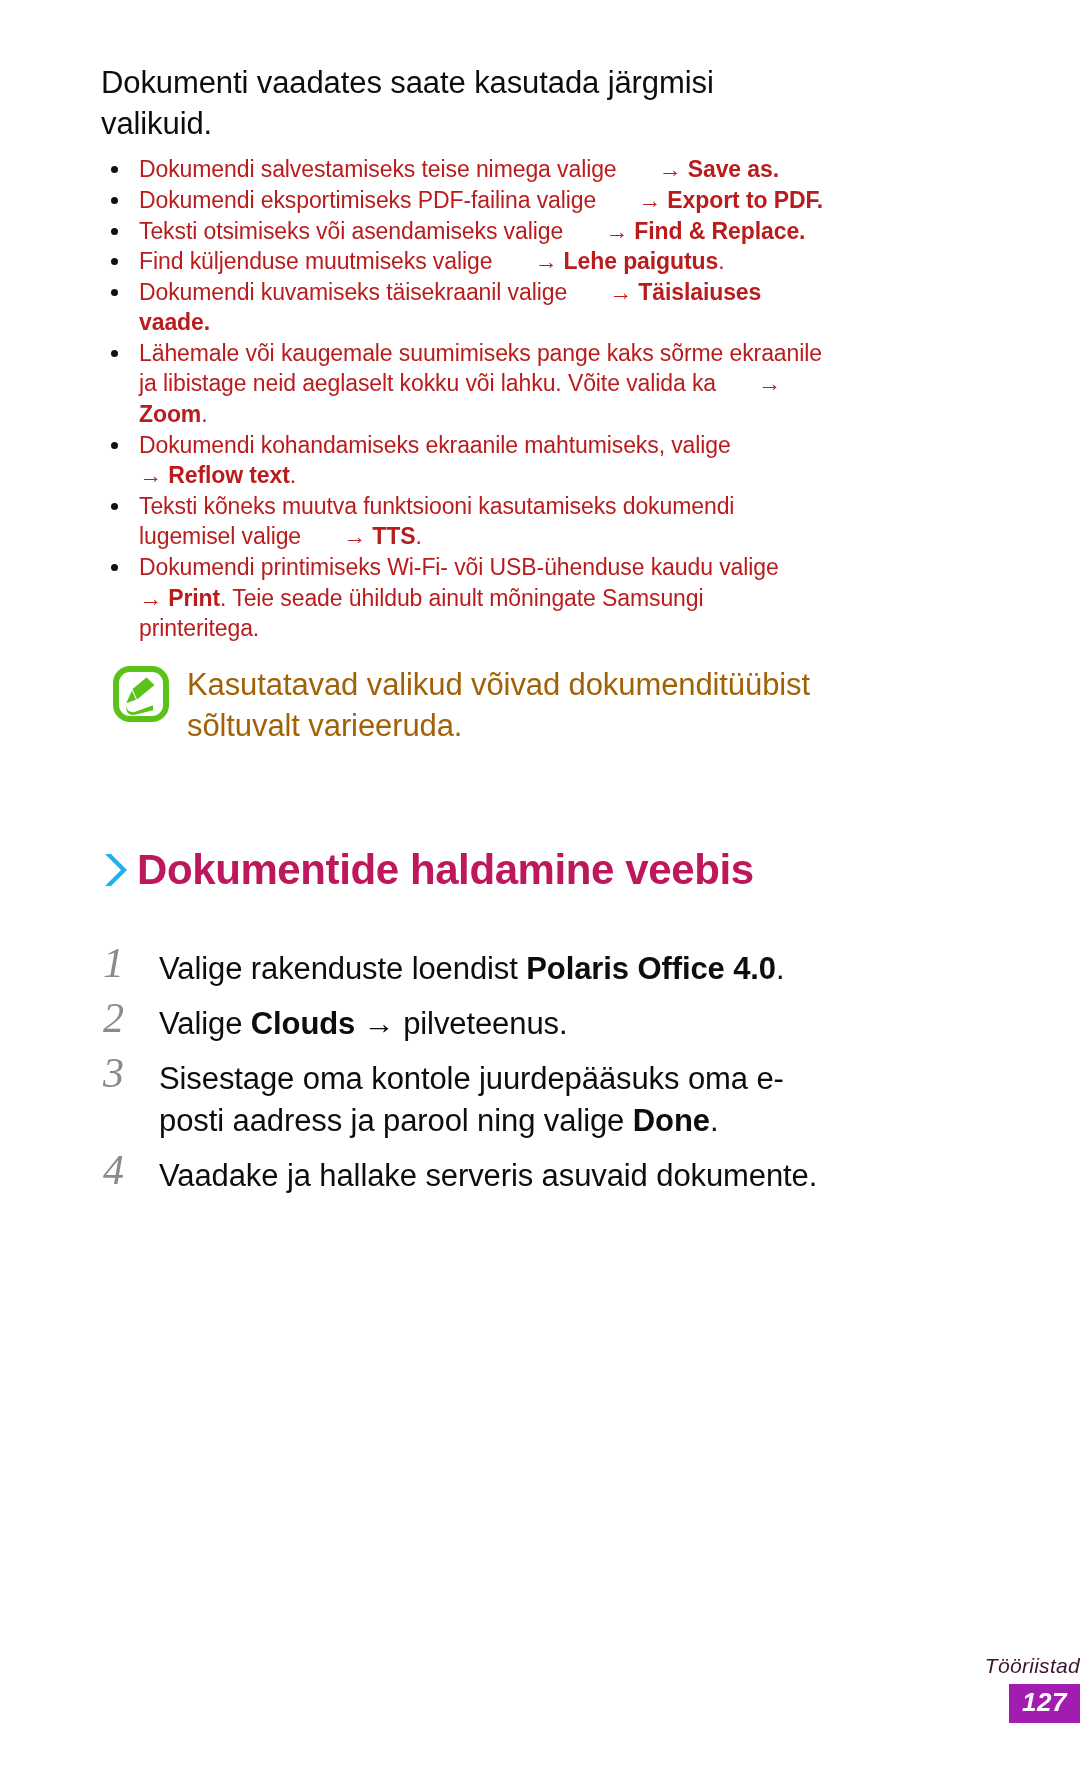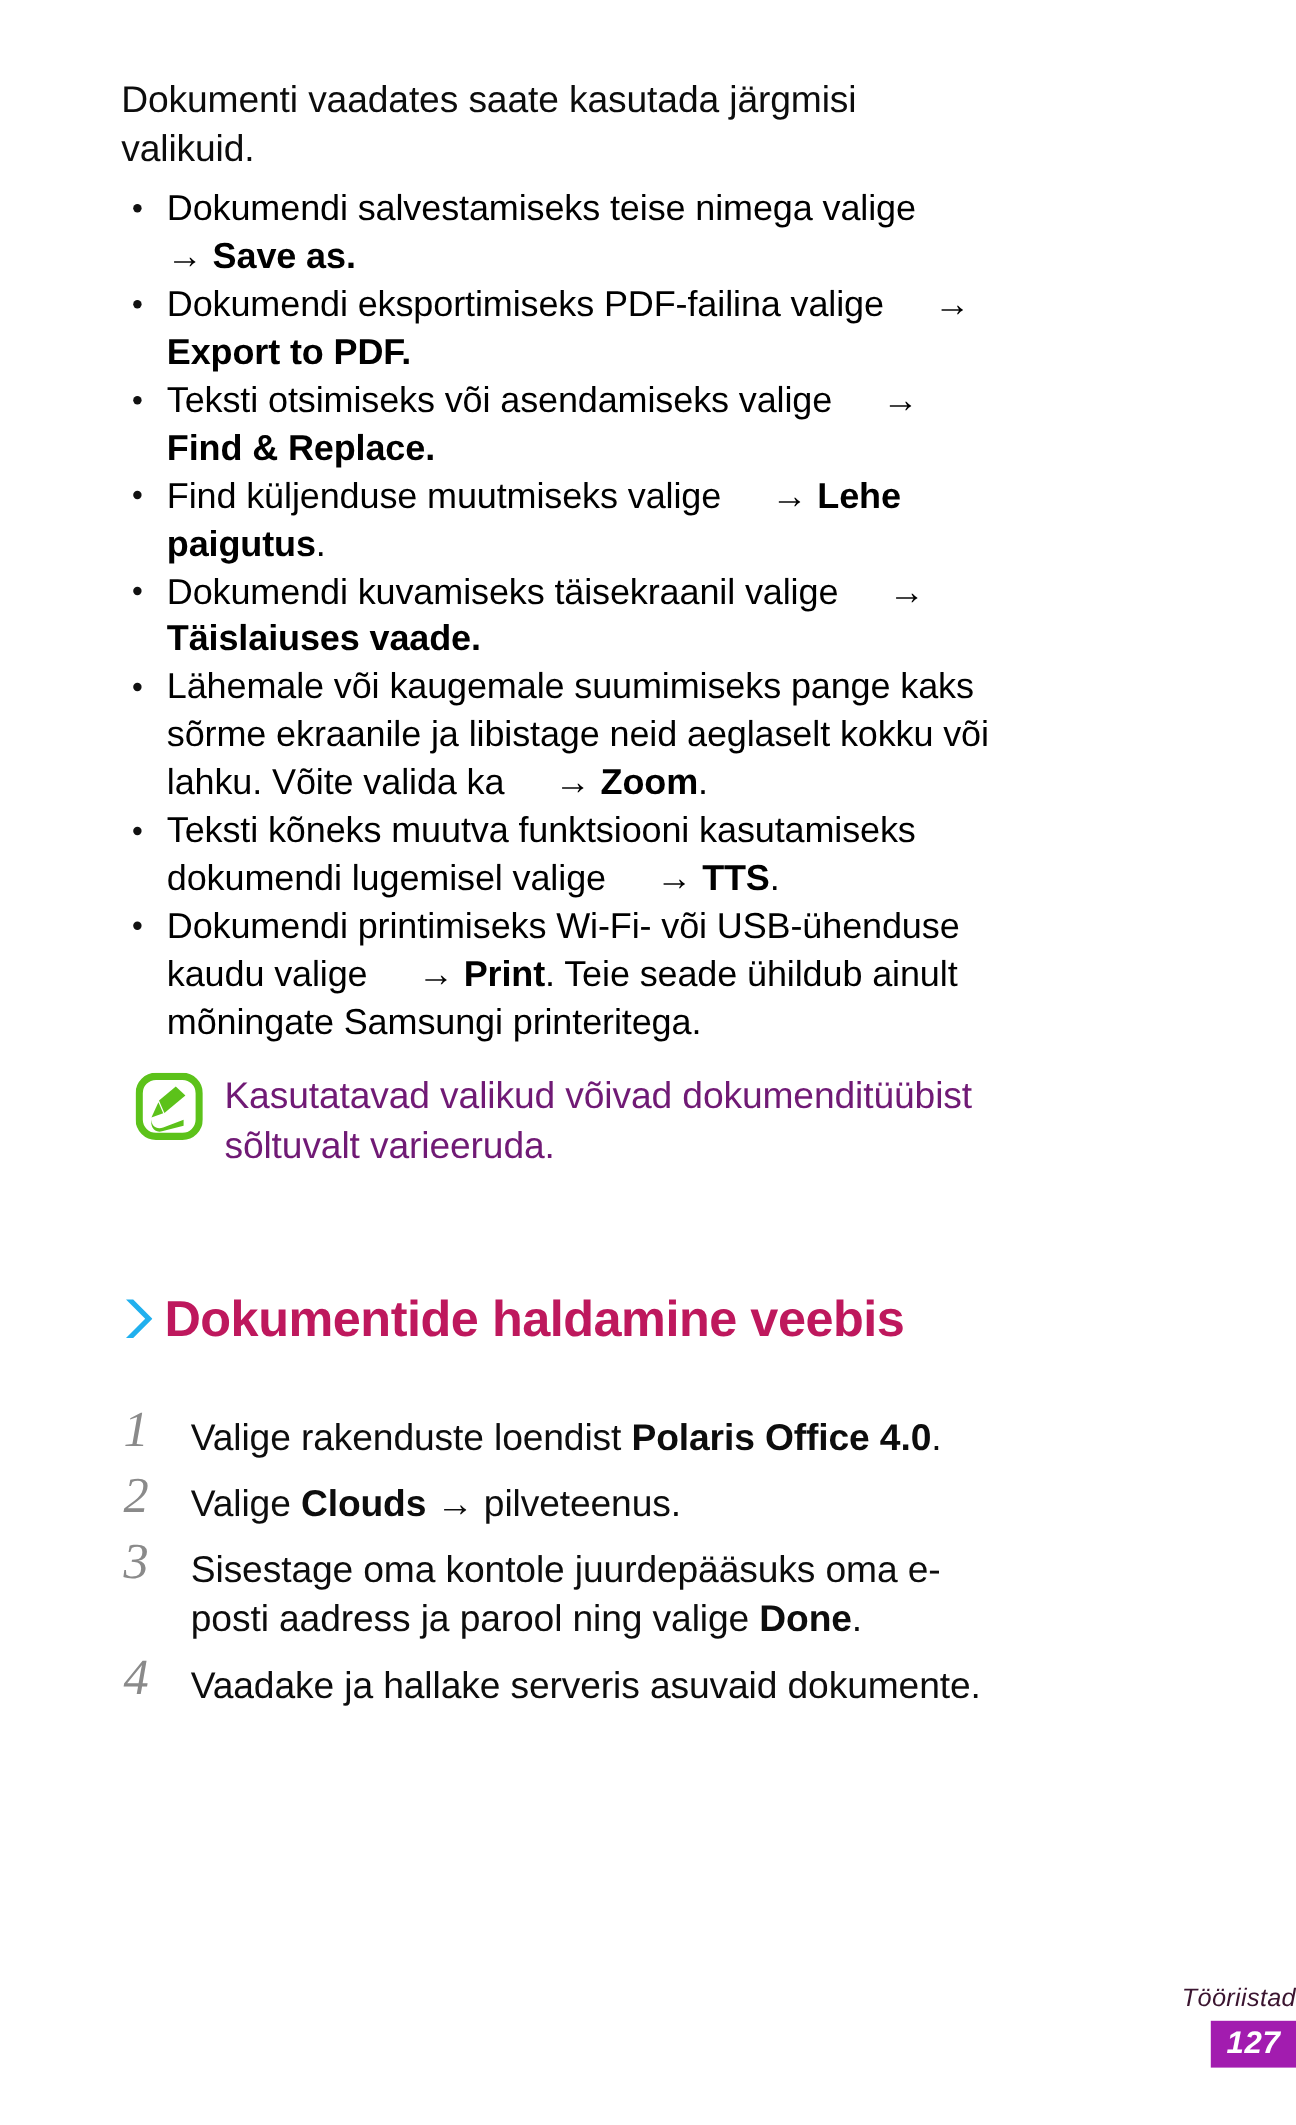--- a/index.html
+++ b/index.html
@@ -36,25 +36,25 @@
 
   
   ul.bullets {
     list-style: none;
     margin: 0;
     padding: 0;
   }
   ul.bullets > li {
     position: relative;
     padding-left: 38px;
-    font-size: 30px;
+    font-size: 23px;
     line-height: 1.33;
     letter-spacing: -0.1px;
     margin-bottom: 0px;
-    color: #000000;
+    color: #b91c1c;
   }
   ul.bullets > li .dot {
     position: absolute;
     left: 10px;
     top: 0.52em;
     width: 7px;
     height: 7px;
     border-radius: 50%;
     background: #111111;
   }
@@ -73,21 +73,21 @@
     position: absolute;
     left: 12px;
     top: 2px;
     width: 56px;
     height: 56px;
   }
   .note-text {
     font-size: 31px;
     line-height: 1.33;
     letter-spacing: -0.1px;
-    color: #701a75;
+    color: #a16207;
   }
 
   
   .section-heading {
     display: flex;
     align-items: center;
     margin-top: 66px;
     margin-bottom: 20px;
   }
   .chev {
@@ -187,20 +187,23 @@
     </li>
 
     <li>
       <span class="dot"></span><span>Dokumendi kuvamiseks täisekraanil valige</span><span class="gap"></span><span class="arrow">→</span> <span class="b">Täislaiuses vaade</span><span class="b">.</span>
     </li>
 
     <li>
       <span class="dot"></span><span>Lähemale või kaugemale suumimiseks pange kaks sõrme ekraanile ja libistage neid aeglaselt kokku või lahku. Võite valida ka</span><span class="gap"></span><span class="arrow">→</span> <span class="b">Zoom</span><span>.</span>
     </li>
 
+    <li>
+      <span class="dot"></span><span>Dokumendi kohandamiseks ekraanile mahtumiseks, valige</span><br><span class="arrow">→</span> <span class="b">Reflow text</span><span>.</span>
+    </li>
 
     <li>
       <span class="dot"></span><span>Teksti kõneks muutva funktsiooni kasutamiseks dokumendi lugemisel valige</span><span class="gap"></span><span class="arrow">→</span> <span class="b">TTS</span><span>.</span>
     </li>
 
     <li>
       <span class="dot"></span><span>Dokumendi printimiseks Wi-Fi- või USB-ühenduse kaudu valige</span><span class="gap"></span><span class="arrow">→</span> <span class="b">Print</span><span>. Teie seade ühildub ainult mõningate Samsungi printeritega.</span>
     </li>
 
   </ul>

